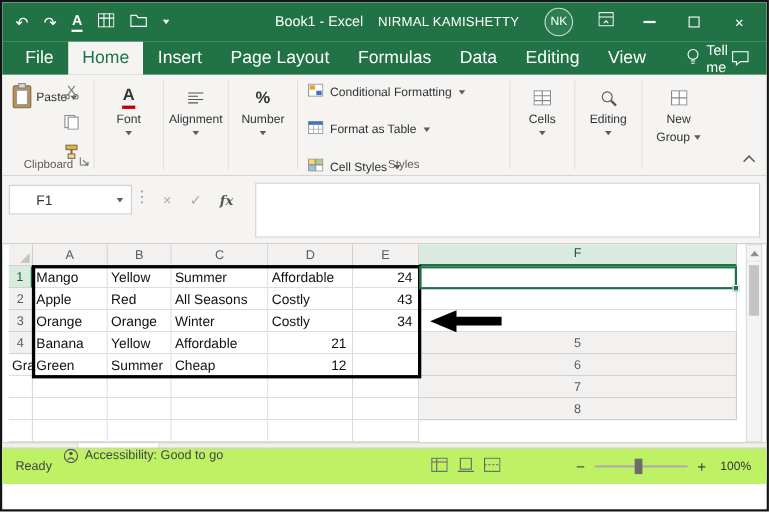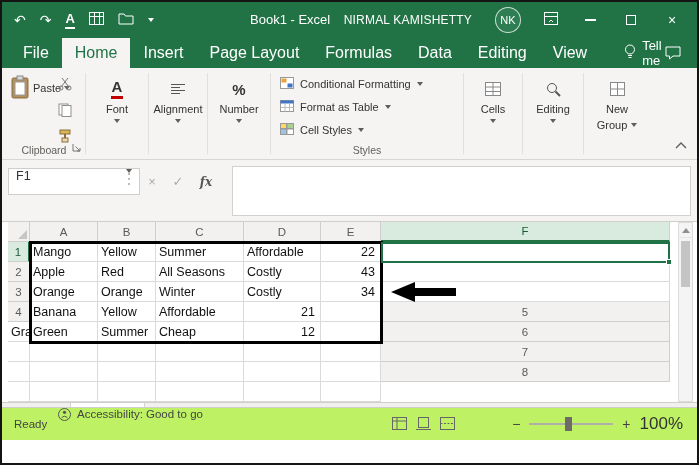--- a/index.html
+++ b/index.html
@@ -37,27 +37,27 @@
   .g-clipboard{width:80px}
   .paste-btn{position:absolute;left:6px;top:7px;width:42px;display:flex;flex-direction:row;align-items:center;gap:3px;font-size:11px;color:#333}
   .clip-minis{position:absolute;left:54px;top:9px;display:flex;flex-direction:column;gap:8px;align-items:center}
   .dlg-launcher{position:absolute;right:3px;bottom:3px}
   .cg{display:flex;flex-direction:column;align-items:center;padding-top:11px;gap:4px;font-size:11px;color:#333}
   .cg .ic{height:20px;display:flex;align-items:center;justify-content:center}
   .g-font{width:60px}.g-align{width:56px}.g-number{width:60px}.g-cells{width:56px}.g-edit{width:58px}.g-new{width:64px}
   .fontA{font-size:15px;font-weight:bold;color:#333;border-bottom:3px solid #c00000;line-height:1.1;padding:0 1px}
   .pct{font-size:15px;color:#333;font-weight:bold}
   .g-styles{width:190px}
-  .styles-rows{padding:6px 17px 0 8px;display:flex;flex-direction:column;gap:4px}
+  .styles-rows{padding:6px 17px 0 8px;display:flex;flex-direction:column;gap:15px}
   .style-row{display:flex;align-items:center;gap:6px;font-size:11px;color:#333;height:19px;white-space:nowrap}
   .ribbon-collapse{position:absolute;right:10px;bottom:6px}
 
   
   .formula{position:absolute;left:0;top:158px;right:0;height:62px;background:#f5f4f2;border-bottom:1px solid #cfcecd}
-  .namebox{position:absolute;left:6px;top:8px;width:132px;height:27px;background:#fff;border:1px solid #d0cecb;display:flex;font-size:12.5px;color:#333;padding-left:7px}
+  .namebox{position:absolute;left:6px;top:8px;width:112px;height:27px;background:#fff;border:1px solid #d0cecb;display:flex;align-items:center;font-size:12.5px;color:#333;padding-left:24px}
   .namebox .dn{position:absolute;right:7px}
   .fb-dots{position:absolute;left:126px;top:13px;display:flex;flex-direction:column;gap:3px}
   .fb-dots i{width:2px;height:2px;background:#a9a7a4;border-radius:50%}
   .fb-btn{position:absolute;top:9px;width:24px;height:25px;display:flex;align-items:center;justify-content:center;font-size:13px;color:#adaba8}
   .fb-fx{color:#555;font-family:"DejaVu Serif",serif;font-style:italic;font-size:12px;font-weight:bold}
   .fb-input{position:absolute;left:230px;right:6px;top:6px;height:50px;background:#fff;border:1px solid #d3d1cf;font-size:12.5px;padding:3px 5px;color:#111}
 
   
   .grid-wrap{position:absolute;left:6px;top:220px;width:662px;height:180px;background:#fff}
   .grid{position:absolute;inset:0;display:grid;grid-template-columns:22px 68px 58px 88px 77px 60px 289px;grid-auto-rows:20px}
@@ -94,21 +94,21 @@
 
   
   .statusbar{position:absolute;left:0;right:0;top:405px;height:33px;background:#bef264;border-top:1px solid #cfcecd;font-size:11.5px;color:#444}
   .sb-mode{position:absolute;left:12px;top:0;line-height:32px}
   .sb-access{position:absolute;left:56px;top:0;height:32px;display:flex;align-items:flex-start;gap:6px}
   .sb-views{position:absolute;left:390px;top:0;height:32px;display:flex;align-items:center;gap:9px}
   .sb-zoom{position:absolute;right:14px;top:0;height:32px;display:flex;align-items:center;gap:9px}
   .zoom-track{width:84px;height:2px;background:#b0aeab;position:relative}
   .zoom-thumb{position:absolute;left:36px;top:-6px;width:7px;height:14px;background:#6e6c69}
   .zoom-sign{font-size:14px;color:#444;line-height:1}
-  .zoom-label{font-size:17px;color:#333;min-width:32px;text-align:right}
+  .zoom-label{font-size:11px;color:#333;min-width:32px;text-align:right}
 </style>
 </head>
 <body>
 
 <div class="window">
 
   <div class="titlebar">
     <div class="qat">
       <span class="glyph">↶</span>
       <span class="glyph">↷</span>
@@ -352,21 +352,21 @@
       <div class="ch">C</div>
       <div class="ch">D</div>
       <div class="ch">E</div>
       <div class="ch active">F</div>
 
       <div class="rh active">1</div>
       <div class="cell">Mango</div>
       <div class="cell">Yellow</div>
       <div class="cell">Summer</div>
       <div class="cell">Affordable</div>
-      <div class="cell num">22</div>
+      <div class="cell num">24</div>
       <div class="cell"></div>
 
       <div class="rh">2</div>
       <div class="cell">Apple</div>
       <div class="cell">Red</div>
       <div class="cell">All Seasons</div>
       <div class="cell">Costly</div>
       <div class="cell num">43</div>
       <div class="cell"></div>
 

